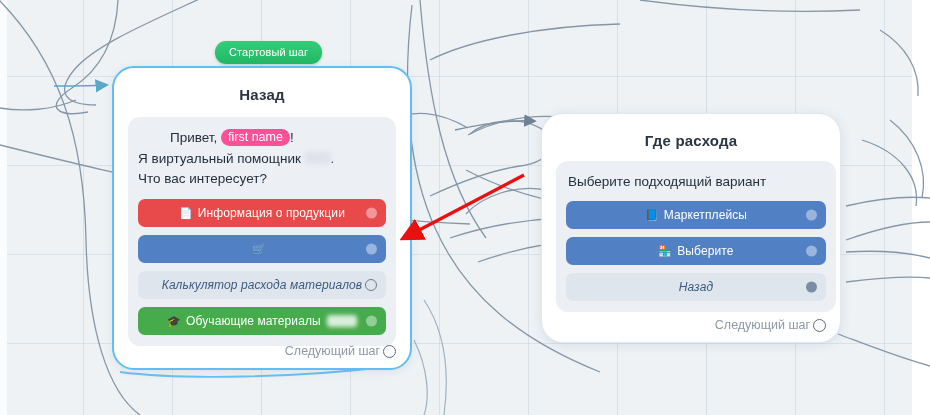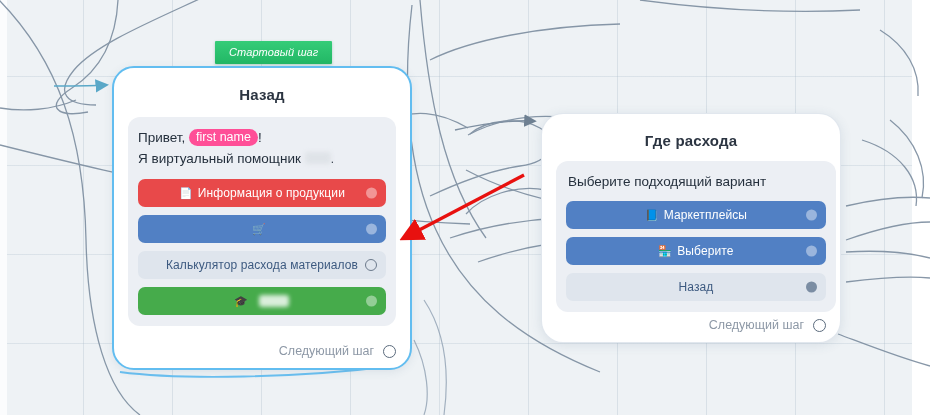--- a/index.html
+++ b/index.html
@@ -67,28 +67,27 @@
     width: 300px;
     height: 230px;
     border: 1px solid rgba(200,212,224,0.55);
     box-shadow: 0 2px 12px rgba(60,90,120,0.12);
   }
   .start-badge {
     position: absolute;
     left: 215px;
     top: 41px;
     padding: 5px 14px 6px 14px;
-    border-radius: 1px;
+    border-radius: 11px;
     background: linear-gradient(180deg, #35cc78 0%, #22b765 100%);
     color: #ffffff;
     font-size: 11px;
     letter-spacing: 0.1px;
     white-space: nowrap;
     box-shadow: 0 1px 3px rgba(30,120,80,0.30);
-    font-style: italic;
   }
   .node-title {
     text-align: center;
     font-size: 15px;
     font-weight: bold;
     color: #2c3542;
     padding-top: 18px;
     letter-spacing: 0.2px;
   }
   .bubble {
@@ -102,21 +101,21 @@
     background: #eceff4;
     border-radius: 12px;
     padding: 11px 10px 11px 10px;
   }
   .msg-line {
     font-size: 13.5px;
     color: #25303d;
     line-height: 20px;
     white-space: nowrap;
   }
-  .msg-line.first { margin-bottom: 1px; }
+  .msg-line.first { margin-bottom: 1px; margin-left: 32px; }
   .var-chip {
     display: inline-block;
     background: #ff4f97;
     color: #ffffff;
     border-radius: 9px;
     padding: 0px 7px 1px 7px;
     font-size: 12.5px;
     line-height: 16px;
     vertical-align: 1px;
   }
@@ -150,21 +149,21 @@
     align-items: center;
     justify-content: center;
     font-size: 12px;
     letter-spacing: 0.1px;
     white-space: nowrap;
     box-sizing: border-box;
   }
   .btn.first-btn { margin-top: 10px; }
   .btn-red   { background: #e8494a; color: #ffffff; }
   .btn-blue  { background: #5180c4; color: #ffffff; }
-  .btn-grey  { background: #dfe5ed; color: #3d5a80; }
+  .btn-grey  { background: #dfe5ed; color: #3d5a80; font-style: italic; }
   .btn-green { background: #46ab4b; color: #ffffff; }
   .btn-emoji {
     font-size: 11px;
     margin-right: 5px;
     line-height: 1;
   }
   .dot {
     position: absolute;
     right: 9px;
     top: 50%;
@@ -180,21 +179,21 @@
     border: 1.4px solid #6c7a8c;
     box-sizing: border-box;
     width: 12px; height: 12px;
   }
   .next-row {
     position: absolute;
     right: 14px;
     bottom: 10px;
     display: flex;
     align-items: center;
-    gap: 9px;
+    gap: 3px;
   }
   .next-label {
     font-size: 12.5px;
     color: #8d98a6;
     white-space: nowrap;
   }
   .next-port {
     width: 13px;
     height: 13px;
     border-radius: 50%;
@@ -280,39 +279,41 @@
 
     <div class="bubble">
       <div class="msg-line first">
         <span>Привет,</span>
         <span class="var-chip">first name</span><span>!</span>
       </div>
       <div class="msg-line">
         <span>Я виртуальный помощник</span>
         <span class="redact"></span><span>.</span>
       </div>
+      <div class="msg-line">Что вас интересует?</div>
 
       <div class="btn btn-red first-btn">
         <span class="btn-emoji">📄</span>
         <span>Информация о продукции</span>
         <span class="dot dot-filled-light"></span>
       </div>
 
       <div class="btn btn-blue">
         <span class="btn-emoji">🛒</span>
         <span class="dot dot-filled-light"></span>
       </div>
 
       <div class="btn btn-grey">
         <span>Калькулятор расхода материалов</span>
         <span class="dot dot-hollow"></span>
       </div>
 
       <div class="btn btn-green">
         <span class="btn-emoji">🎓</span>
+        <span>Обучающие материалы</span>
         <span class="redact on-green" style="margin-left:6px;"></span>
         <span class="dot dot-filled-light"></span>
       </div>
     </div>
 
     <div class="next-row">
       <span class="next-label">Следующий шаг</span>
       <span class="next-port"></span>
     </div>
   </div>

